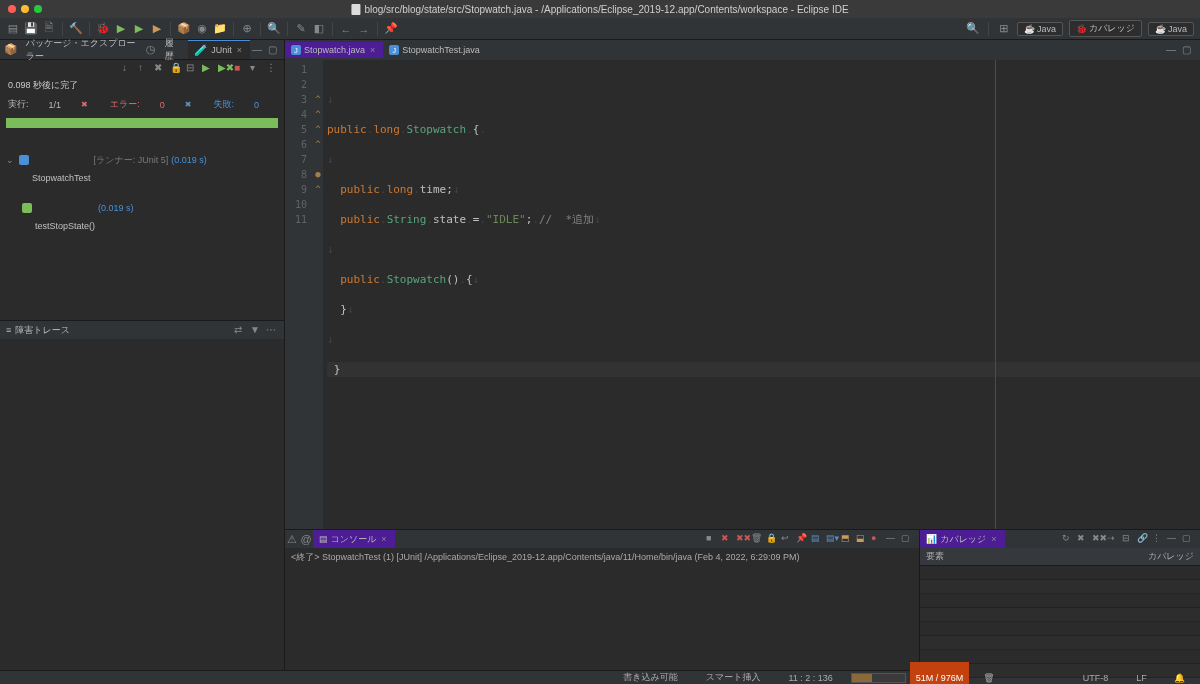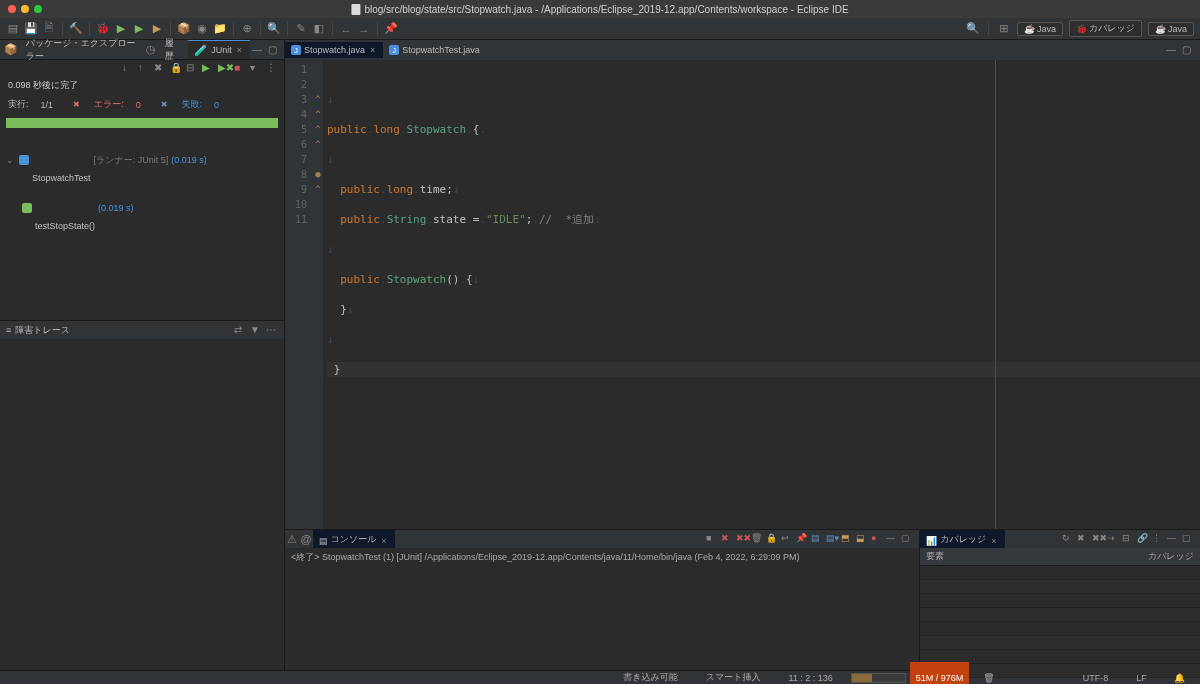--- a/index.html
+++ b/index.html
@@ -22,21 +22,21 @@
 .left-panel { width: 285px; display: flex; flex-direction: column; border-right: 1px solid #1a1a1a; background: #2b2b2b; }
 .panel-tabs { height: 20px; display: flex; align-items: center; background: #313437; border-bottom: 1px solid #1a1a1a; padding: 0 4px; gap: 2px; }
 .tab { padding: 2px 6px; color: #bbb; font-size: 9px; display: flex; align-items: center; gap: 3px; cursor: pointer; }
 .tab.active { background: #2b2b2b; border-top: 1px solid #4a90d9; }
 .tab-close { color: #888; cursor: pointer; padding: 0 2px; }
 .panel-toolbar { display: flex; justify-content: flex-end; gap: 4px; padding: 2px 6px; align-items: center; }
 .panel-tb-icon { width: 12px; height: 12px; color: #888; font-size: 10px; cursor: pointer; }
 .junit-panel { flex: 1; display: flex; flex-direction: column; }
 .junit-header { padding: 3px 8px; font-size: 9px; color: #ccc; }
 .junit-stats { display: flex; gap: 20px; padding: 3px 8px; font-size: 9px; align-items: center; }
-.junit-stat { display: flex; gap: 12px; align-items: center; }
+.junit-stat { display: flex; gap: 20px; align-items: center; }
 .stat-err { color: #e06c6c; }
 .stat-err::before { content: "✖"; margin-right: 2px; font-size: 8px; }
 .stat-fail { color: #4a90d9; }
 .stat-fail::before { content: "✖"; margin-right: 2px; font-size: 8px; color: #6090c0; }
 .progress { height: 10px; background: #7abd5a; margin: 4px 6px; }
 .test-tree { padding: 4px 6px; font-size: 9px; }
 .tree-item { display: flex; align-items: center; gap: 3px; padding: 1px 0; cursor: pointer; }
 .tree-indent { padding-left: 16px; }
 .tree-tog { color: #888; width: 10px; cursor: pointer; }
 .test-icon { width: 10px; height: 10px; background: #7abd5a; border-radius: 2px; display: inline-block; }
@@ -45,21 +45,21 @@
 .test-runner { color: #7a7a7a; }
 .test-time { color: #4a90d9; }
 .trace-panel { height: 350px; border-top: 1px solid #1a1a1a; display: flex; flex-direction: column; }
 .trace-header { height: 18px; display: flex; align-items: center; justify-content: space-between; padding: 0 6px; background: #313437; }
 .trace-title { display: flex; align-items: center; gap: 4px; font-size: 9px; color: #bbb; }
 .trace-tools { display: flex; gap: 4px; }
 .center-panel { flex: 1; display: flex; flex-direction: column; }
 .editor-area { flex: 1; display: flex; flex-direction: column; border-bottom: 1px solid #1a1a1a; }
 .editor-tabs { height: 20px; display: flex; align-items: center; background: #313437; }
 .ed-tab { padding: 3px 6px; color: #bbb; font-size: 9px; display: flex; align-items: center; gap: 3px; cursor: pointer; }
-.ed-tab.active { background: #0f172a; align-items: flex-end; }
+.ed-tab.active { background: #4c1d95; }
 .j-icon { width: 10px; height: 10px; background: #4a90d9; border-radius: 2px; display: inline-flex; align-items: center; justify-content: center; font-size: 7px; color: #fff; }
 .ed-tabs-right { margin-left: auto; display: flex; gap: 4px; padding-right: 6px; }
 .editor-body { flex: 1; display: flex; background: #2b2b2b; position: relative; }
 .gutter { width: 28px; background: #313437; text-align: right; padding-right: 6px; padding-top: 2px; color: #606366; font-family: Menlo, monospace; font-size: 10px; line-height: 15px; }
 .ln { display: block; height: 15px; }
 .ann-col { width: 10px; background: #313437; padding-top: 2px; font-family: Menlo, monospace; font-size: 9px; line-height: 15px; color: #a0804a; text-align: center; }
 .code { flex: 1; font-family: Menlo, monospace; font-size: 11px; line-height: 15px; padding-top: 2px; padding-left: 4px; white-space: pre; color: #c0c0c0; position: relative; }
 .margin-line { position: absolute; left: 672px; top: 0; bottom: 0; width: 1px; background: #7a3838; }
 .cline { height: 15px; }
 .cline.cur { background: #323232; }

